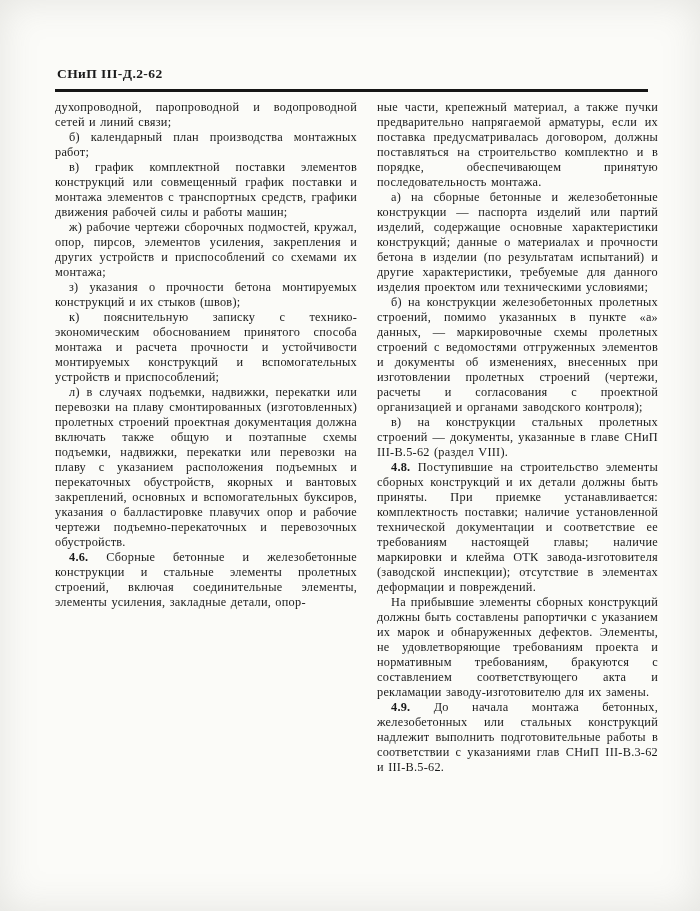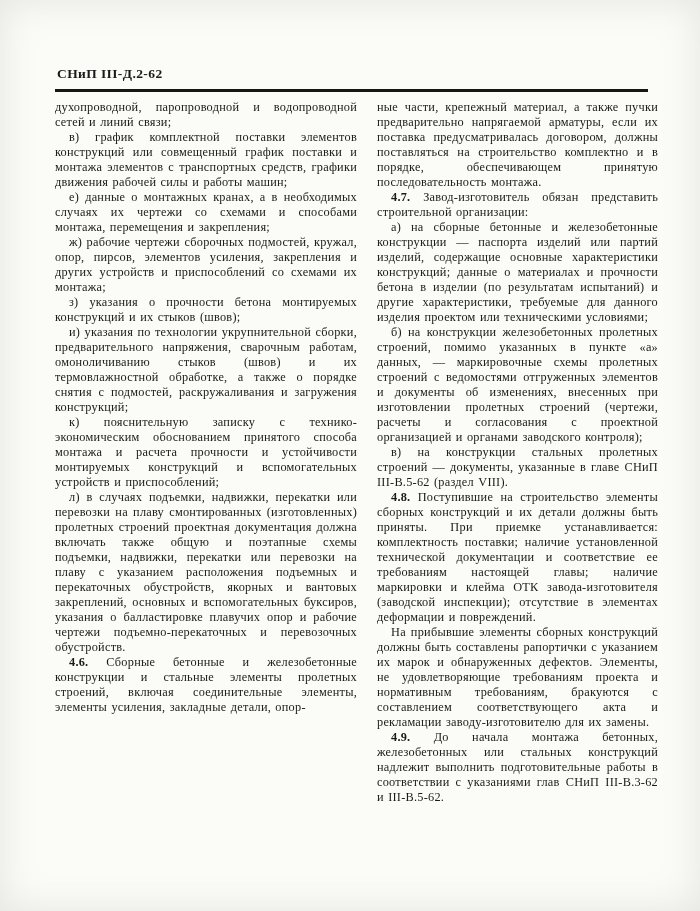--- a/index.html
+++ b/index.html
@@ -56,33 +56,31 @@
 </style>
 </head>
 <body>
 
 <div class="page">
   <div class="header-code">СНиП III-Д.2-62</div>
   <div class="header-rule"></div>
 
   <div class="column left">
       <p>духопроводной, паропроводной и водопроводной сетей и линий связи;</p>
+      <p class="indent">б) календарный план производства монтажных работ;</p>
       <p class="indent">в) график комплектной поставки элементов конструкций или совмещенный график поставки и монтажа элементов с транспортных средств, графики движения рабочей силы и работы машин;</p>
-      <p class="indent">е) данные о монтажных кранах, а в необходимых случаях их чертежи со схемами и способами монтажа, перемещения и закрепления;</p>
       <p class="indent">ж) рабочие чертежи сборочных подмостей, кружал, опор, пирсов, элементов усиления, закрепления и других устройств и приспособлений со схемами их монтажа;</p>
       <p class="indent">з) указания о прочности бетона монтируемых конструкций и их стыков (швов);</p>
-      <p class="indent">и) указания по технологии укрупнительной сборки, предварительного напряжения, сварочным работам, омоноличиванию стыков (швов) и их термовлажностной обработке, а также о порядке снятия с подмостей, раскружаливания и загружения конструкций;</p>
       <p class="indent">к) пояснительную записку с технико-экономическим обоснованием принятого способа монтажа и расчета прочности и устойчивости монтируемых конструкций и вспомогательных устройств и приспособлений;</p>
       <p class="indent">л) в случаях подъемки, надвижки, перекатки или перевозки на плаву смонтированных (изготовленных) пролетных строений проектная документация должна включать также общую и поэтапные схемы подъемки, надвижки, перекатки или перевозки на плаву с указанием расположения подъемных и перекаточных обустройств, якорных и вантовых закреплений, основных и вспомогательных буксиров, указания о балластировке плавучих опор и рабочие чертежи подъемно-перекаточных и перевозочных обустройств.</p>
       <p class="indent"><b>4.6.</b> Сборные бетонные и железобетонные конструкции и стальные элементы пролетных строений, включая соединительные элементы, элементы усиления, закладные детали, опор-</p>
     </div>
 
   <div class="column right">
       <p>ные части, крепежный материал, а также пучки предварительно напрягаемой арматуры, если их поставка предусматривалась договором, должны поставляться на строительство комплектно и в порядке, обеспечивающем принятую последовательность монтажа.</p>
-      <p class="indent"><b>4.7.</b> Завод-изготовитель обязан представить строительной организации:</p>
       <p class="indent">а) на сборные бетонные и железобетонные конструкции — паспорта изделий или партий изделий, содержащие основные характеристики конструкций; данные о материалах и прочности бетона в изделии (по результатам испытаний) и другие характеристики, требуемые для данного изделия проектом или техническими условиями;</p>
       <p class="indent">б) на конструкции железобетонных пролетных строений, помимо указанных в пункте «а» данных, — маркировочные схемы пролетных строений с ведомостями отгруженных элементов и документы об изменениях, внесенных при изготовлении пролетных строений (чертежи, расчеты и согласования с проектной организацией и органами заводского контроля);</p>
       <p class="indent">в) на конструкции стальных пролетных строений — документы, указанные в главе СНиП III-В.5-62 (раздел VIII).</p>
       <p class="indent"><b>4.8.</b> Поступившие на строительство элементы сборных конструкций и их детали должны быть приняты. При приемке устанавливается: комплектность поставки; наличие установленной технической документации и соответствие ее требованиям настоящей главы; наличие маркировки и клейма ОТК завода-изготовителя (заводской инспекции); отсутствие в элементах деформации и повреждений.</p>
       <p class="indent">На прибывшие элементы сборных конструкций должны быть составлены рапортички с указанием их марок и обнаруженных дефектов. Элементы, не удовлетворяющие требованиям проекта и нормативным требованиям, бракуются с составлением соответствующего акта и рекламации заводу-изготовителю для их замены.</p>
       <p class="indent"><b>4.9.</b> До начала монтажа бетонных, железобетонных или стальных конструкций надлежит выполнить подготовительные работы в соответствии с указаниями глав СНиП III-В.3-62 и III-В.5-62.</p>
     </div>
 </div>
 
 </body></html>

